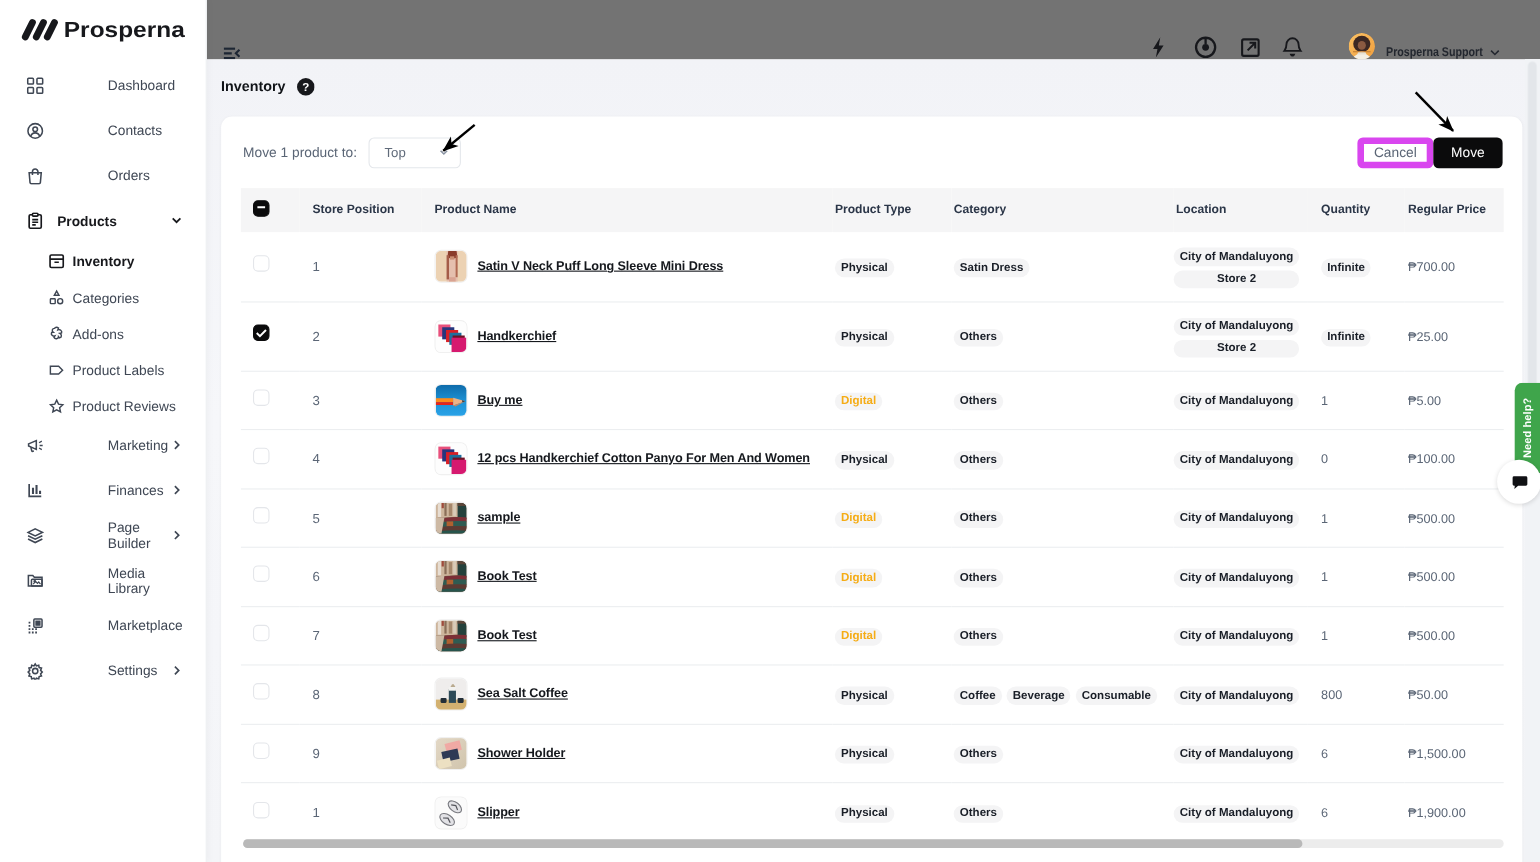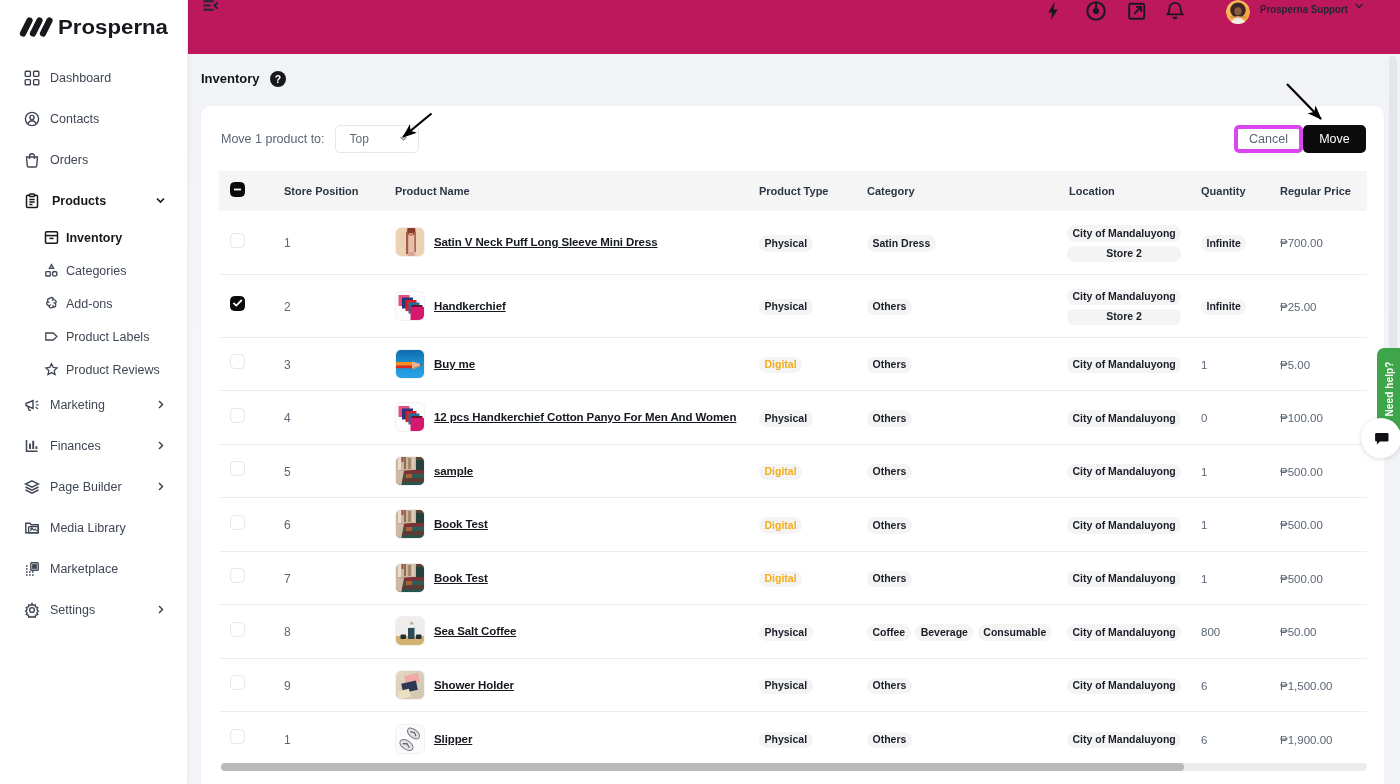--- a/index.html
+++ b/index.html
@@ -7,30 +7,30 @@
 .app { display:flex; width:1400px; height:784px; }
 
 
 .sidebar { width:188px; min-width:188px; background:#fff; border-right:1px solid #eceef1; box-shadow:2px 0 6px rgba(0,0,0,0.03); position:relative; z-index:5; }
 .logo { display:flex; align-items:center; height:54px; padding-left:18px; }
 .logo svg { display:block; }
 .nav { padding-top:2px; }
 .nav-item { display:flex; align-items:center; height:41px; padding:0 21px 0 24px; color:#3f4754; font-size:12.5px; position:relative; }
 .nav-item svg { width:16px; height:16px; margin-right:10px; flex:none; }
 .nav-item svg.chev { width:11px; height:11px; margin-right:0; }
-.nav-item .lbl { flex:1; }
+.nav-item .lbl { flex:1;margin-left:48px; }
 .nav-item .chev { color:#3f4754; flex:none; }
 .nav-item.bold { font-weight:700; color:#17181c; }
 .sub-item { display:flex; align-items:center; height:33px; padding:0 16px 0 44px; color:#3f4754; font-size:12.5px; }
 .sub-item svg { width:15px; height:15px; margin-right:7px; flex:none; }
 .sub-item.active { font-weight:700; color:#17181c; }
 
 
 .main { flex:1; display:flex; flex-direction:column; background:#fff; }
-.topbar { height:54px; background:#be185d; display:flex; align-items:flex-start; padding:0 35px 0 14px;text-decoration:underline; }
+.topbar { height:54px; background:#737373; display:flex; align-items:flex-end; padding:0 35px 0 14px;text-decoration:underline; }
 .collapse-ic { width:15.5px; height:11px; margin-left:1px; }
 .topbar .spacer { flex:1; }
 .tb-ic { width:22px; height:22px; }
 .ic-bolt { margin-left:0; }
 .ic-donut { margin-left:21px; }
 .ic-ext { margin-left:19.5px; }
 .ic-bell { margin-left:16px; }
 .avatar { width:24px; height:24px; border-radius:50%; margin-left:40px; overflow:hidden; flex:none; }
 .user-name { margin-left:10px; display:block; }
 .user-caret { margin-left:4px; }
@@ -38,21 +38,21 @@
 .content { flex:1; background:linear-gradient(180deg,#f2f3f7 0%,#f6f7fa 45%,#f4f5f8 100%); padding:17px 16px 0 13px; position:relative; overflow:hidden; }
 .page-title { display:flex; align-items:center; margin:0; height:15px; }
 .page-title h1 { font-size:13px; font-weight:700; color:#111418; letter-spacing:0; }
 .help-ic { margin-left:10px; }
 
 .card { background:#fff; border-radius:10px; margin-top:20px; height:700px; box-shadow:0 1px 3px rgba(16,24,40,.05); padding:0 16px 0 18px; position:relative; }
 .toolbar { display:flex; align-items:center; height:65px; padding:0 2px; }
 .toolbar .mv-label { font-size:12.5px; color:#5a6575; }
 .select { width:84px; height:28px; border:1px solid #e4e7eb; border-radius:5px; margin-left:10px; display:flex; align-items:center; padding:0 9px 0 14px; color:#606b7a; font-size:12px; background:#fff; justify-content:space-between; }
 .toolbar .spacer { flex:1; }
-.btn-cancel { width:69px; height:28px; border:4px solid #d946ef; border-radius:5px; background:#fff; color:#5a6575; font-size:12.5px; display:flex; align-items:center; justify-content:center; }
+.btn-cancel { width:69px; height:28px; border:6px solid #d946ef; border-radius:5px; background:#fff; color:#5a6575; font-size:12.5px; display:flex; align-items:center; justify-content:center; }
 .btn-move { width:63px; height:28px; border-radius:5px; background:#0b0b0c; color:#fff; font-size:12.5px; display:flex; align-items:center; justify-content:center; }
 
 table { border-collapse:collapse; width:1148px; table-layout:fixed; }
 thead tr { background:#f5f5f6; height:40px; }
 th { font-size:11px; font-weight:700; color:#2b3648; text-align:left; white-space:nowrap; }
 td { border-top:1px solid #eceef0; vertical-align:middle; white-space:nowrap; }
 thead th { border:none; }
 tbody tr.tall { height:63px; }
 tbody tr.norm { height:53.5px; }
 tbody tr:first-child td { border-top:none; }

